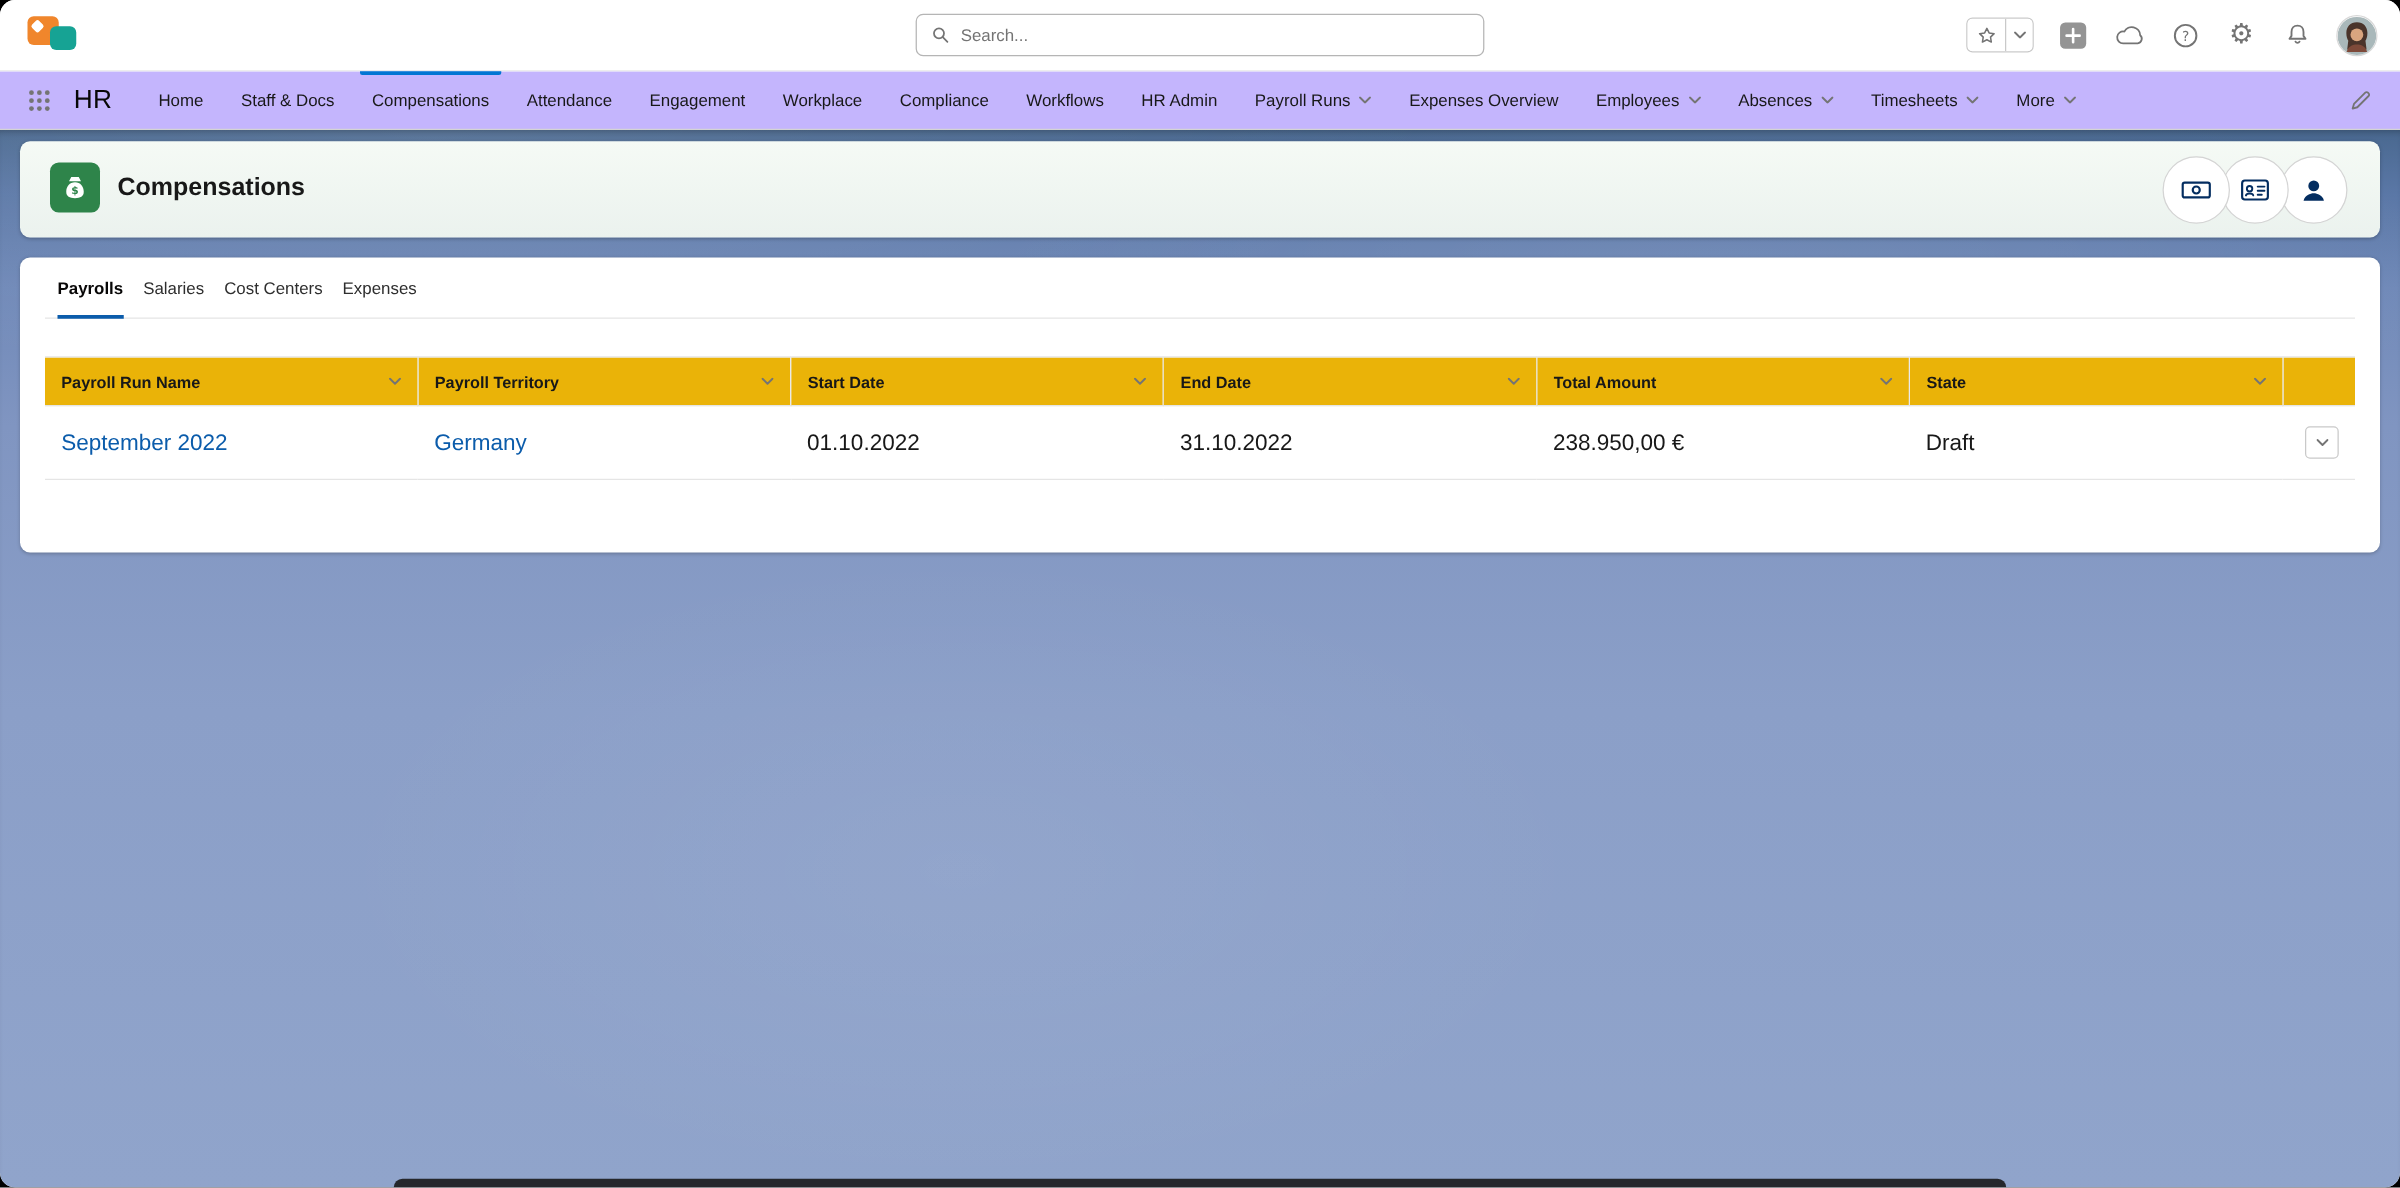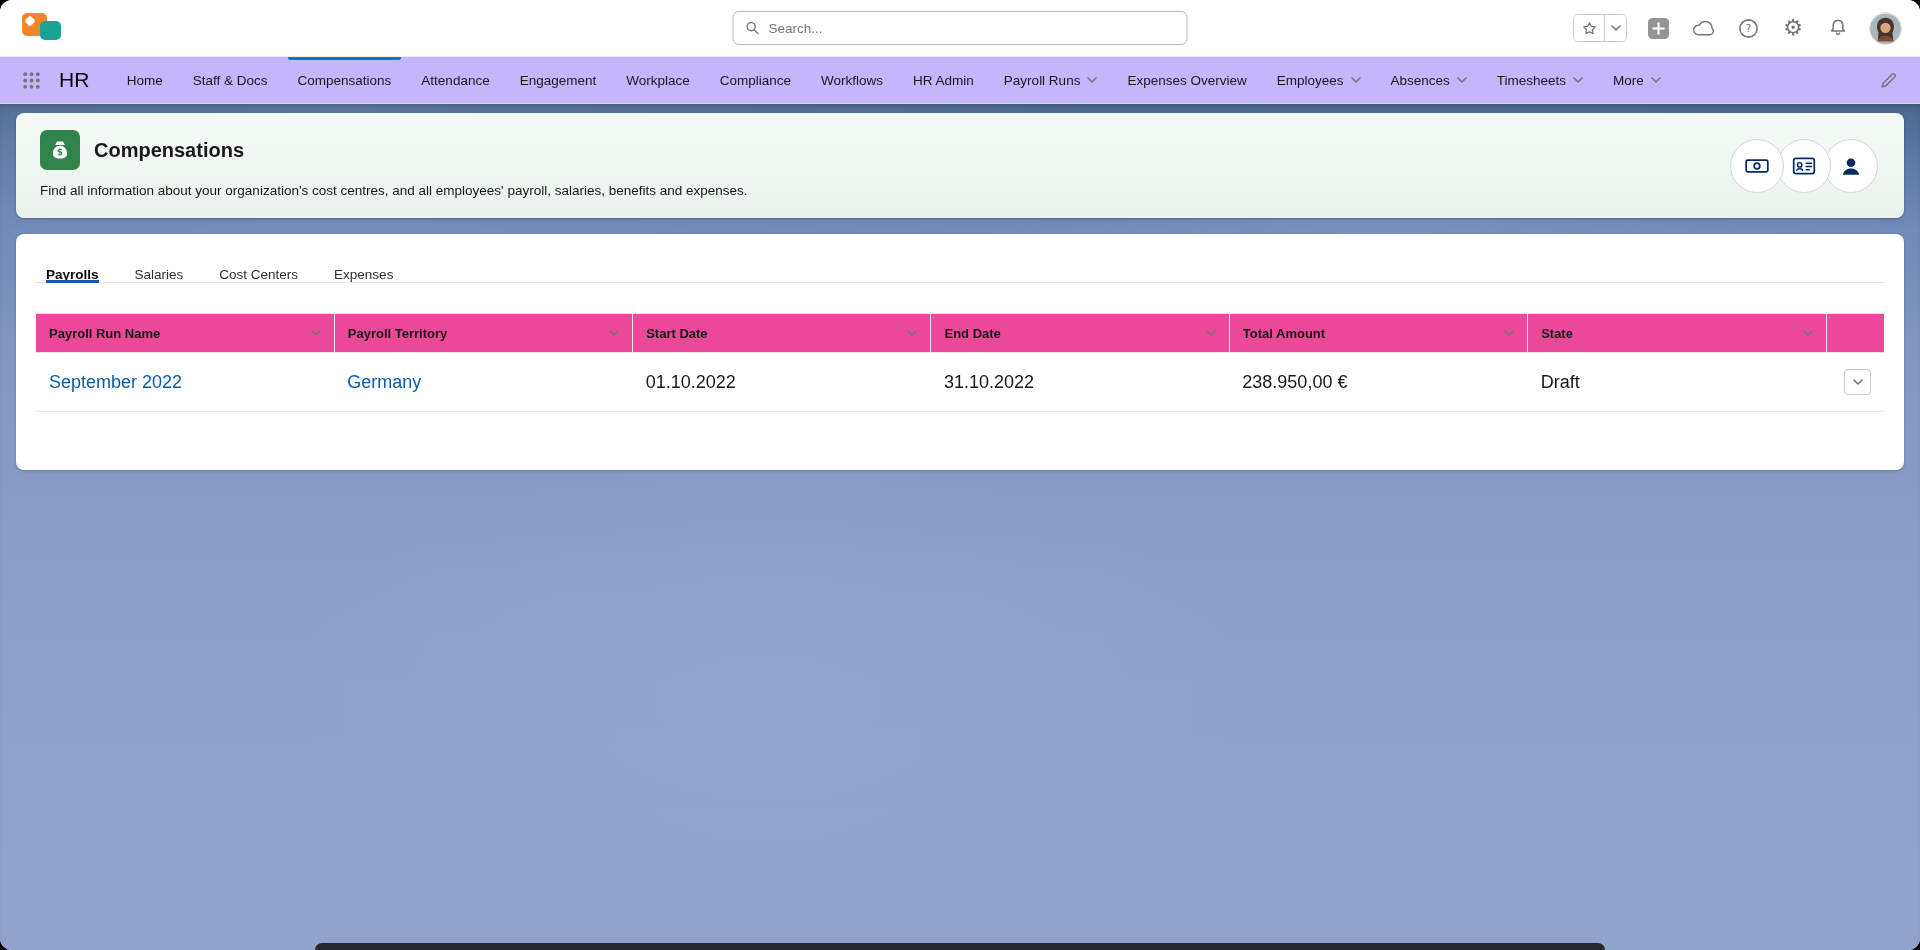--- a/index.html
+++ b/index.html
@@ -53,35 +53,35 @@
   .ph-desc{margin-top:13px;font-size:13.5px;color:#181818;max-width:1300px;}
   .ph-actions{position:absolute;right:26px;top:50%;transform:translateY(-50%);display:flex;}
   .ph-action-btn{width:54px;height:54px;border-radius:50%;background:#fff;border:1px solid #d4d4d4;display:flex;align-items:center;justify-content:center;cursor:pointer;position:relative;}
   .ph-action-btn + .ph-action-btn{margin-left:-7px;}
   .ph-action-btn:nth-child(1){z-index:3;}
   .ph-action-btn:nth-child(2){z-index:2;}
   .ph-action-btn:nth-child(3){z-index:1;}
 
   
   .main-card{margin:16px 16px 0;background:#fff;border-radius:8px;box-shadow:0 1px 3px rgba(0,0,0,0.22);padding:0 20px 58px;}
-  .card-tabs{display:flex;gap:36px;border-bottom:1px solid #e5e5e5;height:49px;padding:0 10px;align-items:flex-end;}
+  .card-tabs{display:flex;gap:16px;border-bottom:1px solid #e5e5e5;height:49px;padding:0 10px;}
   .card-tab{display:flex;align-items:center;font-size:13.5px;color:#2e2e2e;position:relative;cursor:pointer;}
   .card-tab.active{font-weight:700;color:#080707;}
   .card-tab.active::after{content:"";position:absolute;left:0;right:0;bottom:-1px;height:3px;background:#0b5cab;}
   .toolbar{display:flex;align-items:center;margin-top:18px;}
   .quickfind{width:240px;height:36px;border:1px solid #c9c9c9;border-radius:6px;display:flex;align-items:center;gap:8px;padding:0 12px;background:#fff;}
   .quickfind input{flex:1;border:0;outline:0;font-size:13px;color:#181818;font-family:inherit;}
   .quickfind input::placeholder{color:#747474;}
   .toolbar-right{margin-left:auto;display:flex;align-items:center;gap:13px;}
   .btn{height:35px;border:1px solid #c9c9c9;background:#fff;border-radius:5px;color:#0b5cab;font-size:13.5px;padding:0 16px;display:flex;align-items:center;gap:9px;cursor:pointer;font-family:inherit;white-space:nowrap;}
   .icon-sq-btn{width:35px;height:35px;border:1px solid #c9c9c9;background:#fff;border-radius:5px;display:flex;align-items:center;justify-content:center;cursor:pointer;}
 
   
   .payroll-table{width:100%;border-collapse:collapse;table-layout:fixed;margin-top:12px;}
-  .payroll-table th{background:#ec4899;height:39px;border-top:1px solid #e5e5e5;border-bottom:1px solid #e5e5e5;border-right:1px solid #e9e9e9;padding:0 13px;font-size:13px;color:#181818;text-align:center;cursor:pointer;}
+  .payroll-table th{background:#eab308;height:39px;border-top:1px solid #e5e5e5;border-bottom:1px solid #e5e5e5;border-right:1px solid #e9e9e9;padding:0 13px;font-size:13px;color:#181818;text-align:center;cursor:pointer;}
   .payroll-table th:last-child{border-right:0;}
   .th-inner{display:flex;align-items:center;justify-content:space-between;gap:8px;}
   .th-inner .th-label{font-weight:700;overflow:hidden;text-overflow:ellipsis;white-space:nowrap;}
   .payroll-table td{height:41px;padding:16px 13px;font-size:18px;color:#181818;border-bottom:1px solid #e5e5e5;background:#fff;overflow:hidden;white-space:nowrap;}
   .action-col{width:58px;}
   td.action-col{text-align:right;}
   .cell-link{color:#0b5cab;text-decoration:none;cursor:pointer;}
   .row-action-btn{width:27px;height:26px;border:1px solid #c9c9c9;border-radius:4px;background:#fff;display:inline-flex;align-items:center;justify-content:center;cursor:pointer;vertical-align:middle;}
 
   
@@ -261,21 +261,20 @@
       <div class="ph-title-row">
         <div class="ph-icon">
           <svg width="24" height="24" viewBox="0 0 24 24">
             <path d="M9 3.5h6l1.8 3.5H7.2z" fill="#fff"></path>
             <path d="M12 7.8c-4.3 0-7 3.4-7 7.6 0 3.8 2.7 5.1 7 5.1s7-1.3 7-5.1c0-4.2-2.7-7.6-7-7.6z" fill="#fff"></path>
             <text x="12" y="17.4" text-anchor="middle" font-size="8.5" font-weight="bold" fill="#2e844a" font-family="DejaVu Sans, sans-serif">$</text>
           </svg>
         </div>
         <h1 class="ph-title">Compensations</h1>
       </div>
-      <p class="ph-desc">Find all information about your organization's cost centres, and all employees' payroll, salaries, benefits and expenses.</p>
       <div class="ph-actions">
         <button class="ph-action-btn">
           <svg width="26" height="26" viewBox="0 0 24 24">
               <rect x="2" y="6.5" width="20" height="11" rx="1.5" fill="none" stroke="#032d60" stroke-width="1.6"></rect>
               <circle cx="12" cy="12" r="2.6" fill="none" stroke="#032d60" stroke-width="1.6"></circle>
             </svg>
         </button>
         <button class="ph-action-btn">
           <svg width="26" height="26" viewBox="0 0 24 24">
               <rect x="2.5" y="5" width="19" height="14" rx="2" fill="none" stroke="#032d60" stroke-width="1.6"></rect>

